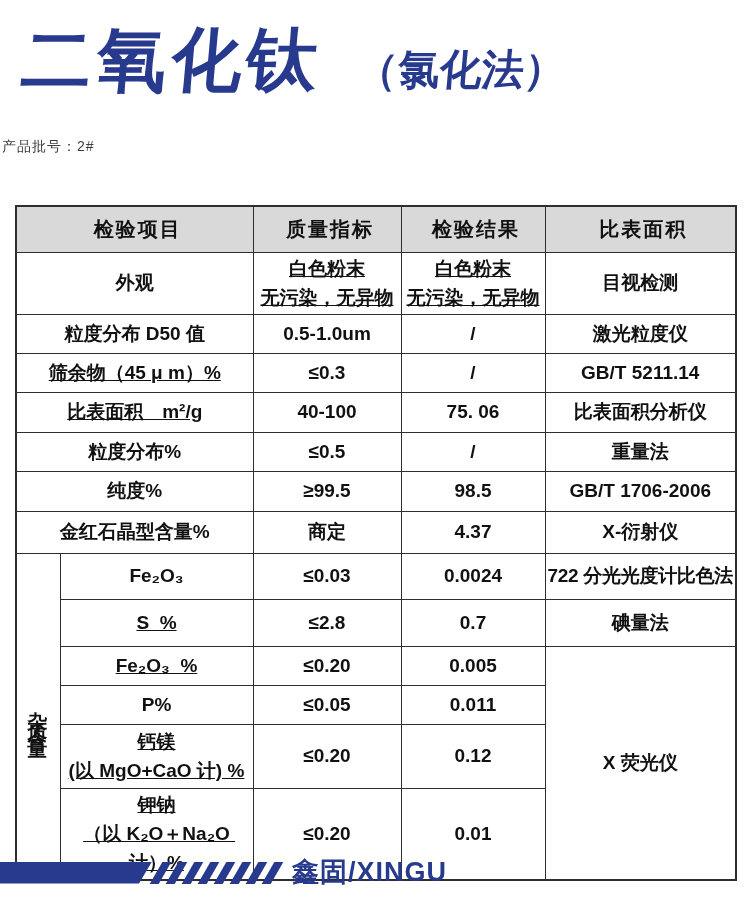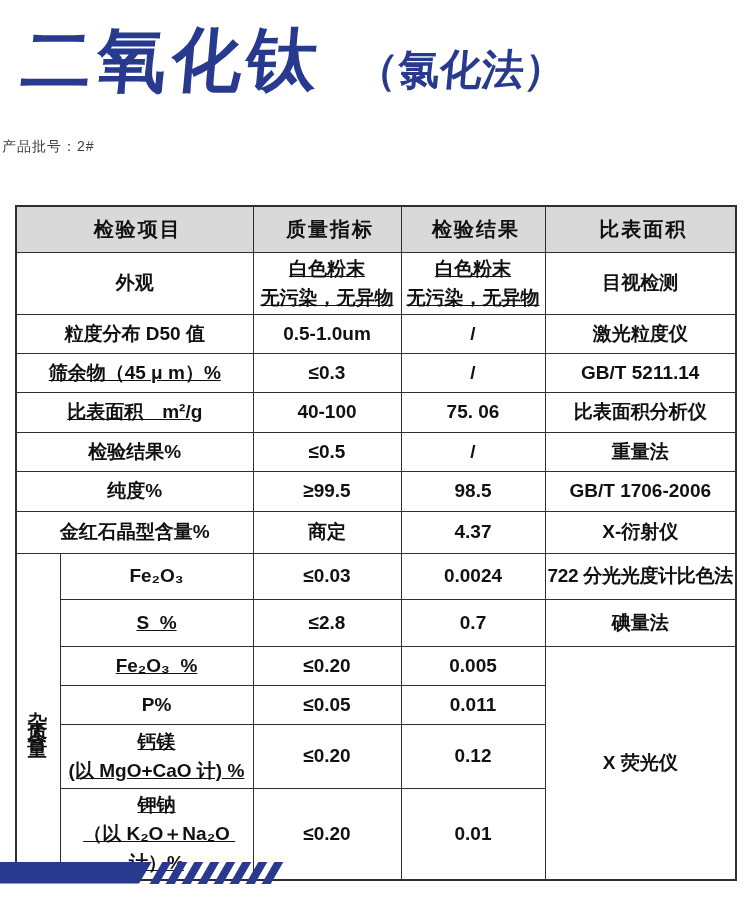--- a/index.html
+++ b/index.html
@@ -152,21 +152,21 @@
       <td>/</td>
       <td class="nowrap">GB/T 5211.14</td>
     </tr>
     <tr style="height:40px">
       <td colspan="2" class="pre">比表面积　m²/g</td>
       <td>40-100</td>
       <td>75. 06</td>
       <td class="nowrap">比表面积分析仪</td>
     </tr>
     <tr style="height:39px">
-      <td colspan="2">检验结果%</td>
+      <td colspan="2">粒度分布%</td>
       <td>≤0.5</td>
       <td>/</td>
       <td>重量法</td>
     </tr>
     <tr style="height:40px">
       <td colspan="2">纯度%</td>
       <td>≥99.5</td>
       <td>98.5</td>
       <td class="nowrap">GB/T 1706-2006</td>
     </tr>
@@ -220,13 +220,14 @@
   <div class="logo-stripes">
     <i></i>
       <i></i>
       <i></i>
       <i></i>
       <i></i>
       <i></i>
       <i></i>
       <i></i>
   </div>
+  <div class="logo-text">鑫固/XINGU</div>
 </div>
 
 </body></html>

